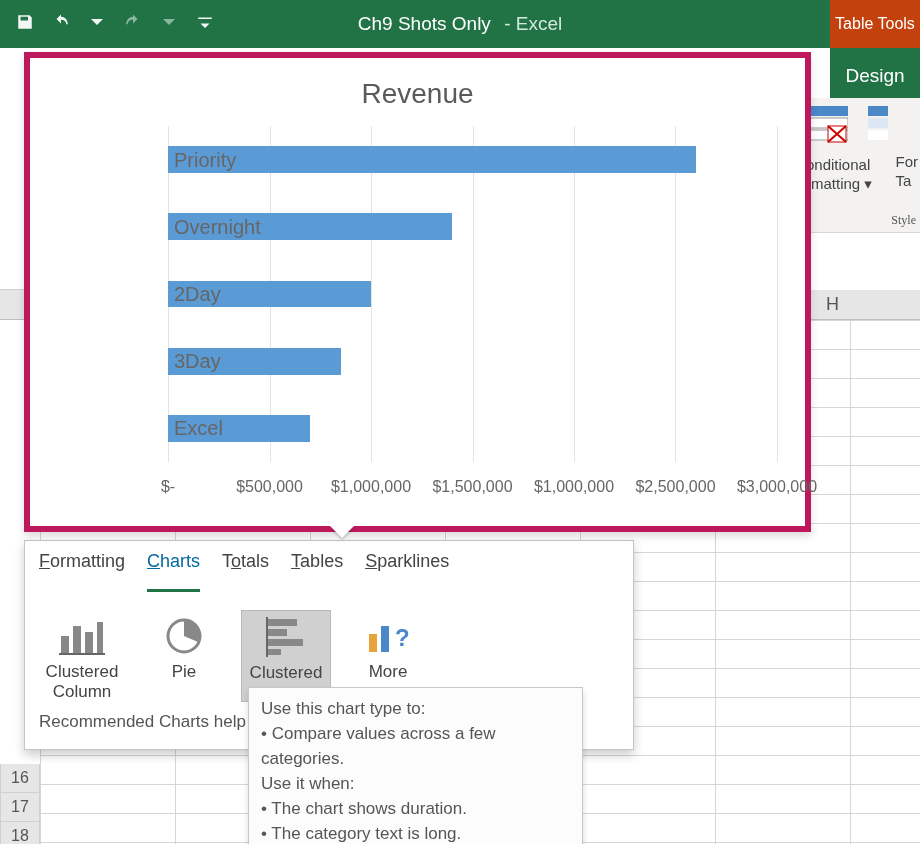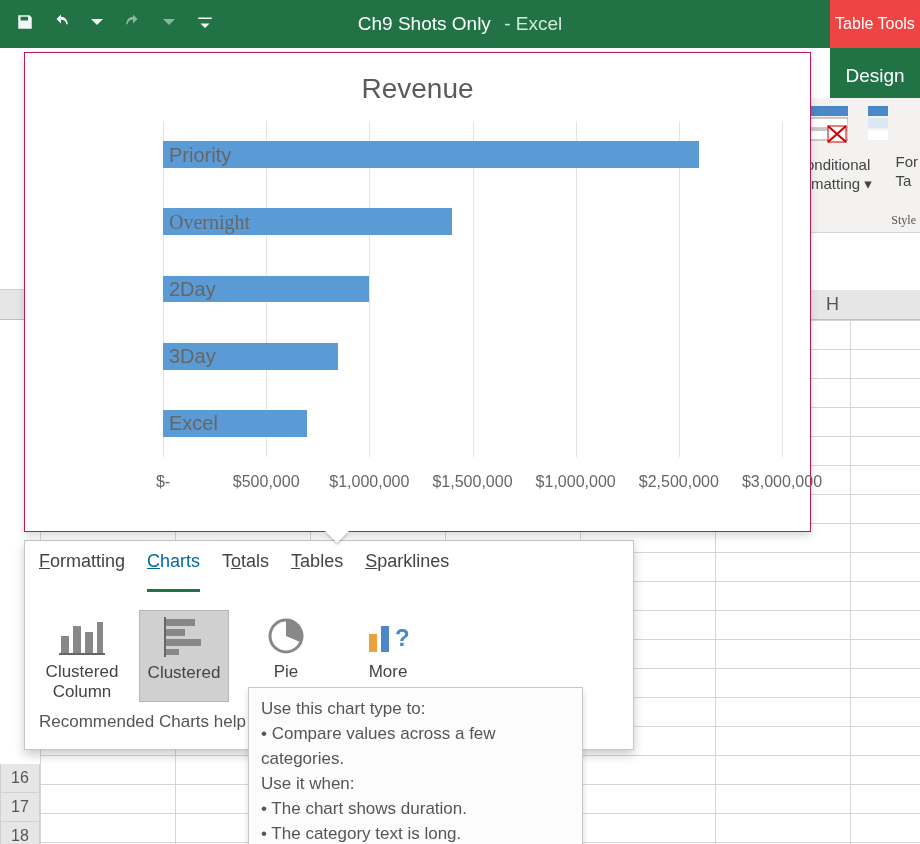--- a/index.html
+++ b/index.html
@@ -35,21 +35,21 @@
     color: #ffffff;
     font-size: 19px;
     font-weight: 400;
     pointer-events: none;
   }
   .title-text .doc { color: #fff; }
   .title-text .app { color: #d4e9dd; margin-left: 8px; }
   .tab-tools {
     position: absolute; right: 0; top: 0; bottom: 0;
     width: 90px;
-    background: #ef4444;
+    background: #c2410c;
     display: flex; align-items: center; justify-content: center;
     color: #fff; font-size: 16px;
   }
 
   
   .subribbon-stack {
     position: absolute; right: 0; top: 48px;
     width: 90px;
     height: 56px;
     background: #217346;
@@ -123,21 +123,21 @@
     border-bottom: 1px solid #d0d0d0;
     z-index: 2;
   }
 
   
   .chart-preview {
     position: absolute;
     left: 24px; top: 52px;
     width: 787px; height: 480px;
     background: #ffffff;
-    border: 1px solid #be185d;
+    border: 6px solid #be185d;
     box-shadow: 0 4px 8px rgba(0,0,0,0.15);
     z-index: 30;
     padding: 20px 8px 14px 8px;
   }
   .chart-preview::after {
     content: "";
     position: absolute;
     left: 300px; bottom: -12px;
     width: 0; height: 0;
     border-left: 12px solid transparent;
@@ -362,21 +362,21 @@
         <div class="gridline" style="left: 0%;"></div>
         <div class="gridline" style="left: 16.6667%;"></div>
         <div class="gridline" style="left: 33.3333%;"></div>
         <div class="gridline" style="left: 50%;"></div>
         <div class="gridline" style="left: 66.6667%;"></div>
         <div class="gridline" style="left: 83.3333%;"></div>
         <div class="gridline" style="left: 100%;"></div>
         <div class="barrow" style="top: 6%; height: 8%; width: 86.6667%;"></div>
         <div class="ylabel" style="top: 10%;">Priority</div>
         <div class="barrow" style="top: 26%; height: 8%; width: 46.6667%;"></div>
-        <div class="ylabel" style="top: 30%; font-family: Liberation Serif, serif;">Overnight</div>
+        <div class="ylabel" style="top: 30%;">Overnight</div>
         <div class="barrow" style="top: 46%; height: 8%; width: 33.3333%;"></div>
         <div class="ylabel" style="top: 50%;">2Day</div>
         <div class="barrow" style="top: 66%; height: 8%; width: 28.3333%;"></div>
         <div class="ylabel" style="top: 70%;">3Day</div>
         <div class="barrow" style="top: 86%; height: 8%; width: 23.3333%;"></div>
         <div class="ylabel" style="top: 90%;">Excel</div>
       </div>
     <div class="xlabels" id="xlabels">
         <div class="xlabel" style="left: 0%;">$-</div>
         <div class="xlabel" style="left: 16.6667%;">$500,000</div>
@@ -403,44 +403,44 @@
         <svg viewBox="0 0 46 40">
           <rect x="2" y="20" width="8" height="18" fill="#888"></rect>
           <rect x="14" y="10" width="8" height="28" fill="#888"></rect>
           <rect x="26" y="16" width="8" height="22" fill="#888"></rect>
           <rect x="38" y="6" width="6" height="32" fill="#888"></rect>
           <line x1="0" y1="38" x2="46" y2="38" stroke="#666" stroke-width="2"></line>
         </svg>
       </span>
       <span>Clustered Column</span>
     </div>
+    <div class="qa-opt">
+      <span>
+        <svg viewBox="0 0 46 40">
+          <circle cx="23" cy="20" r="16" fill="none" stroke="#888" stroke-width="3"></circle>
+          <path d="M23 20 L23 4 A16 16 0 0 1 37 26 Z" fill="#888"></path>
+        </svg>
+      </span>
+      <span>Pie</span>
+    </div>
     <div class="qa-opt selected">
       <span>
         <svg viewBox="0 0 46 40">
           <rect x="4" y="2" width="30" height="7" fill="#888"></rect>
           <rect x="4" y="12" width="20" height="7" fill="#888"></rect>
           <rect x="4" y="22" width="36" height="7" fill="#888"></rect>
           <rect x="4" y="32" width="14" height="6" fill="#888"></rect>
           <line x1="4" y1="0" x2="4" y2="40" stroke="#666" stroke-width="2"></line>
         </svg>
       </span>
       <span>Clustered</span>
     </div>
     <div class="qa-opt">
       <span>
         <svg viewBox="0 0 46 40">
-          <circle cx="23" cy="20" r="16" fill="none" stroke="#888" stroke-width="3"></circle>
-          <path d="M23 20 L23 4 A16 16 0 0 1 37 26 Z" fill="#888"></path>
-        </svg>
-      </span>
-      <span>Pie</span>
-    </div>
-    <div class="qa-opt">
-      <span>
-        <svg viewBox="0 0 46 40">
           <rect x="4" y="18" width="8" height="18" fill="#e8a33d"></rect>
           <rect x="16" y="10" width="8" height="26" fill="#4a88c7"></rect>
           <text x="30" y="30" font-size="24" font-weight="bold" fill="#4a88c7">?</text>
         </svg>
       </span>
       <span>More</span>
     </div>
   </div>
   <div class="qa-help">Recommended Charts help you</div>
 </div>

